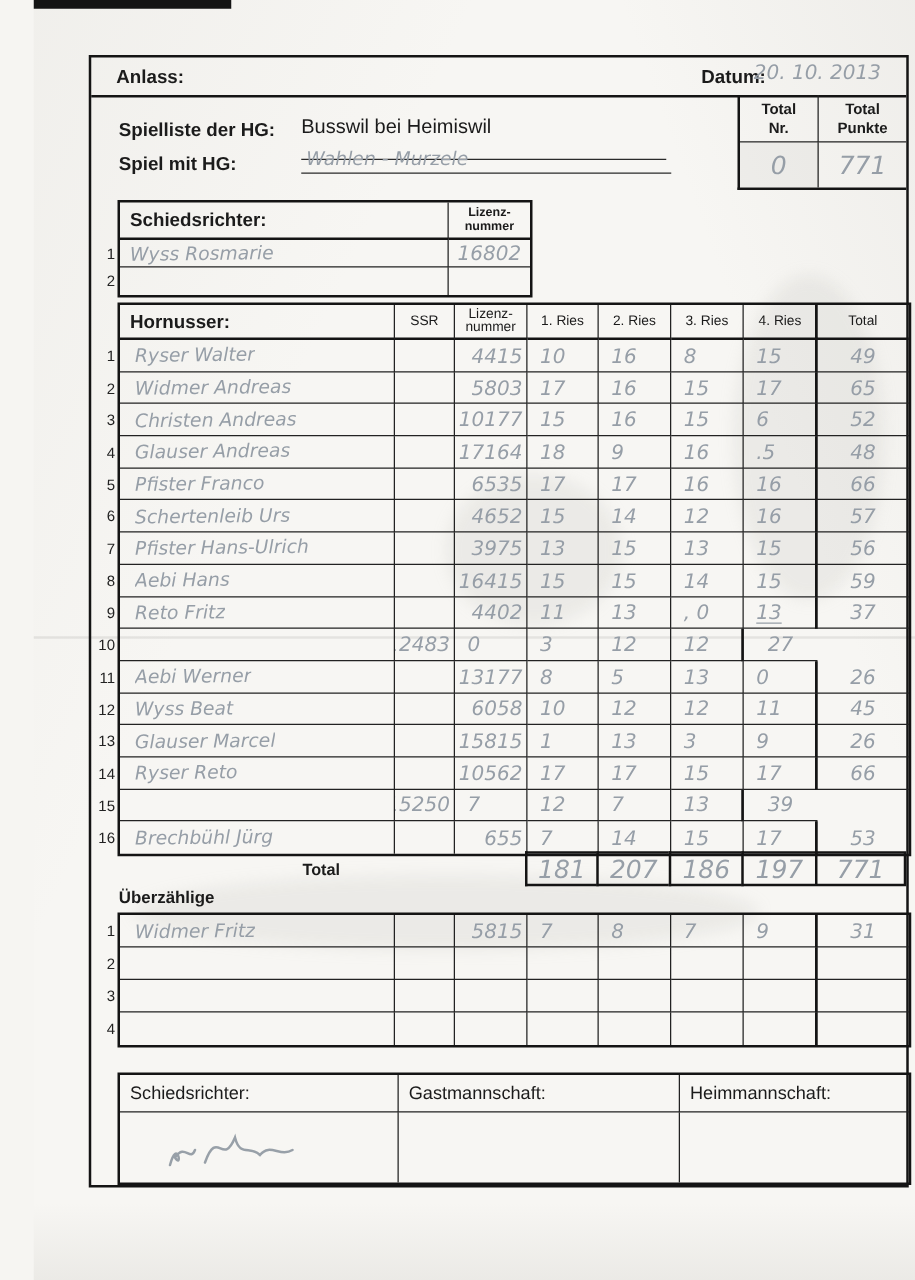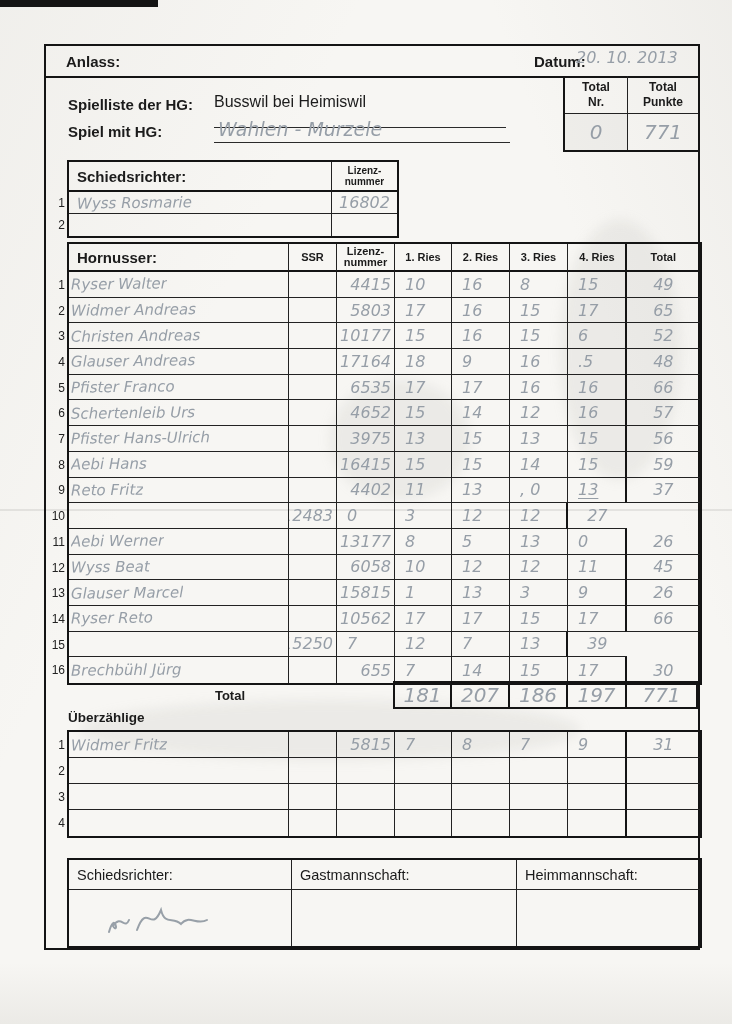--- a/index.html
+++ b/index.html
@@ -8,20 +8,21 @@
     background:#f6f5f2;
     font-family:"Liberation Sans", sans-serif;
     color:#1b1b1b;
   }
   .page{position:absolute;inset:0;
     background:
       linear-gradient(115deg, rgba(210,208,202,.18) 0%, rgba(255,255,255,0) 30%),
       linear-gradient(250deg, rgba(205,203,198,.20) 0%, rgba(255,255,255,0) 22%),
       linear-gradient(0deg, rgba(200,198,192,.25) 0%, rgba(255,255,255,0) 6%),
       #f7f6f3;
+    margin-left: 27px;
   }
   .scan-strip{position:absolute;left:0;top:0;width:158px;height:7px;background:#141414;}
   .scan-smudge{position:absolute;border-radius:50%;background:rgba(175,173,167,.16);filter:blur(6px);}
   .crease{position:absolute;left:0;top:509px;width:100%;height:2px;background:rgba(130,128,124,.16);}
 
   .form-box{position:absolute;left:44px;top:44px;width:652px;height:902px;border:2px solid #141414;background:transparent;}
 
   
   .hw{font-family:"DejaVu Sans",sans-serif;font-style:italic;color:#969ea7;}
   .hw-name{font-size:15px;transform:rotate(-0.7deg);white-space:nowrap;overflow:hidden;}
@@ -33,21 +34,21 @@
   .lbl{font-weight:bold;font-size:15px;}
   .anlass-row .lbl{margin-left:20px;}
   .anlass-val{position:absolute;left:150px;top:4px;width:300px;text-align:center;font-size:15px;}
   .datum-lbl{position:absolute;left:468px;top:7px;}
   .datum-val{position:absolute;left:530px;top:2px;width:118px;font-size:16px;}
 
   .head-area{position:absolute;left:0;top:30px;width:100%;height:84px;}
   .spiel-lbl1{position:absolute;left:22px;top:20px;}
   .spiel-lbl2{position:absolute;left:22px;top:47px;}
   .spiel-val1{position:absolute;left:168px;top:17px;width:292px;font-weight:normal;font-size:16px;border-bottom:1.6px solid #2a2a2a;padding-bottom:16px;}
-  .spiel-val2{position:absolute;left:168px;top:42px;width:292px;font-size:19px;border-bottom:1.6px solid #2a2a2a;padding-bottom:2px;text-align:left;padding-left:4px;}
+  .spiel-val2{position:absolute;left:168px;top:42px;width:292px;font-size:15px;border-bottom:1.6px solid #2a2a2a;padding-bottom:2px;text-align:left;padding-left:4px;}
 
   .totals-box{position:absolute;right:0;top:0;width:133px;height:74px;border-left:2px solid #141414;border-bottom:2px solid #141414;display:grid;grid-template-columns:63px 70px;grid-template-rows:38px 36px;}
   .totals-box > div{border-right:1.4px solid #222;border-bottom:1.4px solid #222;display:flex;flex-direction:column;align-items:center;justify-content:center;}
   .totals-box > div:nth-child(2n){border-right:none;}
   .totals-box > div:nth-child(3),.totals-box > div:nth-child(4){border-bottom:none;}
   .tb-h{font-weight:bold;font-size:12px;line-height:15px;}
   .tb-v{background:rgba(190,190,185,.14);}
 
   
   .tbl{position:absolute;border:2px solid #141414;background:transparent;}
@@ -65,22 +66,22 @@
   .small-2line{flex-direction:column;justify-content:center;font-weight:bold;font-size:10px;line-height:11px;text-align:center;}
   .sr-row{height:22px;}
   .sr-row .hw-name{padding-left:8px;}
   .sr-hdr{height:30px;}
 
   
   #hn-table{left:21px;top:196px;width:631px;}
   #hn-table .t-row, #uz-table .t-row{grid-template-columns:220px 48px 58px 57px 58px 58px 59px 73px;}
   .hn-hdr{height:28px;}
   .hn-hdr-name{padding-left:8px;font-weight:bold;font-size:15px;}
-  .col-h{justify-content:center;font-weight:bold;font-size:11px;text-align:left;}
-  .score-row > div.name-c{padding-left:2px;}
+  .col-h{justify-content:center;font-weight:normal;font-size:11px;text-align:left;}
+  .score-row > div.name-c{padding-left:12px;}
   .score-row > div.liz-c{justify-content:flex-end;padding-right:3px;}
   .score-row > div.sc-c{justify-content:flex-start;padding-left:10px;}
   .score-row > div.tot-c{justify-content:center;}
   .b-l{border-left:2.4px solid #141414;margin-left:-2.4px;}
   .u{text-decoration:underline;text-underline-offset:3px;}
 
   
   #hn-totalrow{position:absolute;left:21px;top:635px;width:631px;display:grid;grid-template-columns:326px 57px 58px 58px 59px 73px;height:27px;}
   #hn-totalrow .spacer{display:flex;align-items:center;justify-content:center;font-weight:bold;font-size:13px;}
   #hn-totalrow .tcell{border:2.2px solid #141414;border-right:none;display:flex;align-items:center;justify-content:center;}
@@ -586,21 +587,21 @@
             <div class="sc-c">
               <span class="hw hw-num">14</span>
             </div>
             <div class="sc-c">
               <span class="hw hw-num">15</span>
             </div>
             <div class="sc-c">
               <span class="hw hw-num">17</span>
             </div>
             <div class="tot-c b-l">
-              <span class="hw hw-num">30</span>
+              <span class="hw hw-num">53</span>
             </div>
           </div>
         </div>
     <span class="gut" style="top: 33.85px;">1</span>
         <span class="gut" style="top: 59.55px;">2</span>
         <span class="gut" style="top: 85.25px;">3</span>
         <span class="gut" style="top: 110.95px;">4</span>
         <span class="gut" style="top: 136.65px;">5</span>
         <span class="gut" style="top: 162.35px;">6</span>
         <span class="gut" style="top: 188.05px;">7</span>

